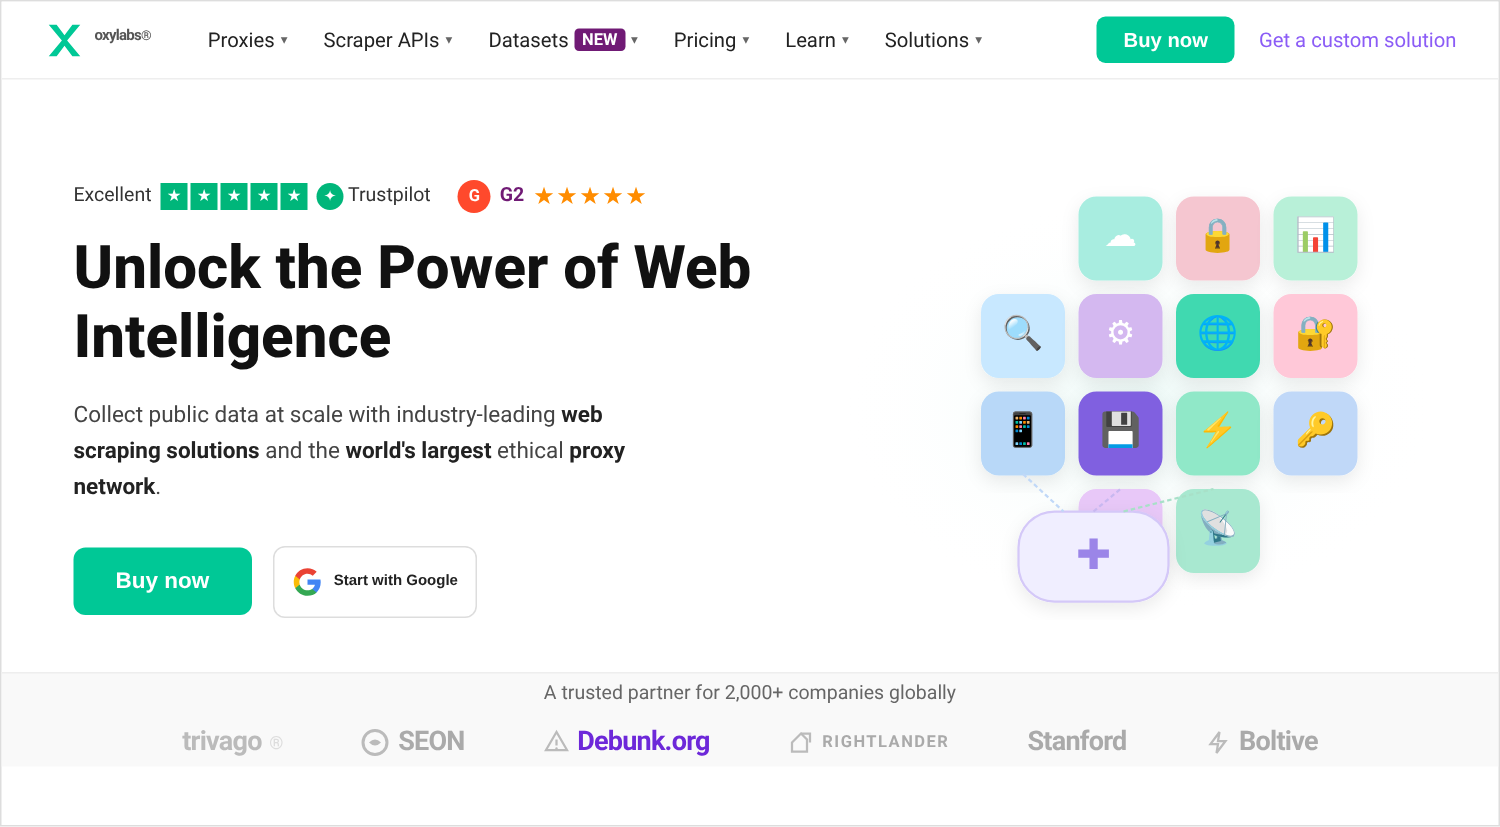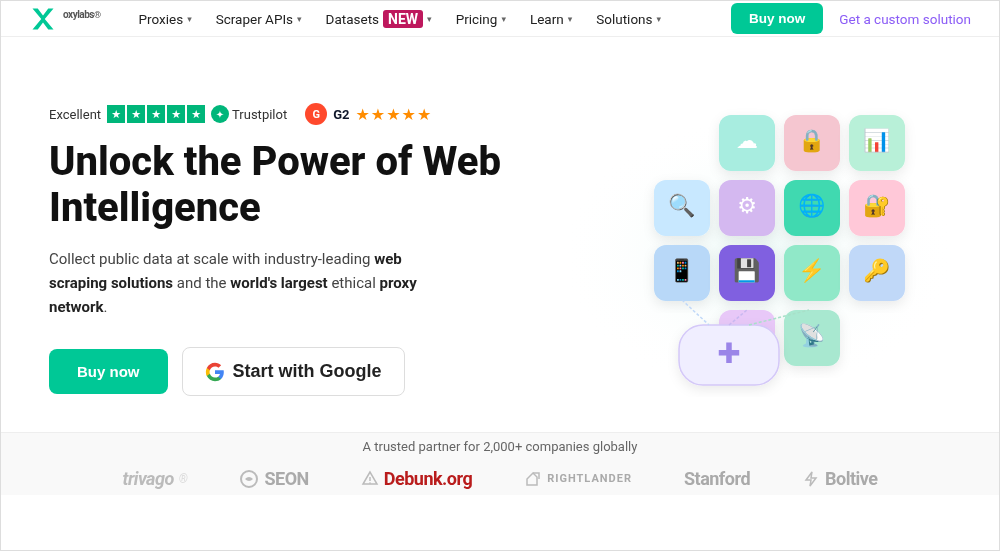--- a/index.html
+++ b/index.html
@@ -10,21 +10,21 @@
       height: 551px;
       overflow: hidden;
       border: 1px solid #ddd;
     }
 
     
     nav {
       display: flex;
       align-items: center;
       padding: 0 28px;
-      height: 36px;
+      height: 52px;
       border-bottom: 1px solid #eee;
       background: #fff;
     }
     .nav-logo {
       display: flex;
       align-items: center;
       gap: 6px;
       margin-right: 28px;
     }
     .logo-x {
@@ -49,23 +49,23 @@
       align-items: center;
       gap: 4px;
       padding: 6px 10px;
       font-size: 13.5px;
       color: #222;
       cursor: pointer;
       border-radius: 4px;
       white-space: nowrap;
     }
     .nav-badge {
-      background: #be185d;
+      background: #701a75;
       color: #fff;
-      font-size: 14px;
+      font-size: 11px;
       font-weight: 700;
       padding: 1px 5px;
       border-radius: 3px;
       text-transform: uppercase;
     }
     .nav-chevron {
       font-size: 9px;
       color: #666;
     }
     .nav-actions {
@@ -174,21 +174,21 @@
       display: flex;
       align-items: center;
       justify-content: center;
       color: #fff;
       font-size: 11px;
       font-weight: 700;
     }
     .g2-label {
       font-size: 13px;
       font-weight: 700;
-      color: #0f172a;
+      color: #701a75;
     }
     .g2-stars {
       display: flex;
       align-items: center;
       gap: 1px;
     }
     .g2-star {
       color: #ff8c00;
       font-size: 16px;
     }
@@ -230,23 +230,23 @@
       font-weight: 700;
       cursor: pointer;
     }
     .btn-google {
       display: flex;
       align-items: center;
       gap: 8px;
       background: #fff;
       color: #222;
       border: 1.5px solid #ddd;
-      padding: 13px 22px;
+      padding: 13px 12px;
       border-radius: 8px;
-      font-size: 18px;
+      font-size: 10px;
       font-weight: 600;
       cursor: pointer;
     }
     .google-g {
       width: 20px;
       height: 20px;
     }
 
     
     .iso-container {
@@ -276,23 +276,23 @@
     }
     .brand-logo {
       font-size: 18px;
       font-weight: 700;
       color: #aaa;
       display: flex;
       align-items: center;
       gap: 5px;
       letter-spacing: -0.5px;
     }
-    .brand-logo.trivago { font-style: italic; color: #bbb; }
+    .brand-logo.trivago { color: #bbb; }
     .brand-logo.seon { color: #aaa; }
-    .brand-logo.debunk { color: #b91c1c; }
+    .brand-logo.debunk { color: #6d28d9; }
     .brand-logo.rightlander { color: #aaa; font-size: 14px; }
     .brand-logo.stanford { color: #aaa; }
     .brand-logo.boltive { color: #aaa; }
   </style>
 </head>
 <body>
 
 <nav>
   <div class="nav-logo">
     <svg class="logo-x" viewBox="0 0 32 32" fill="none" xmlns="http://www.w3.org/2000/svg">

